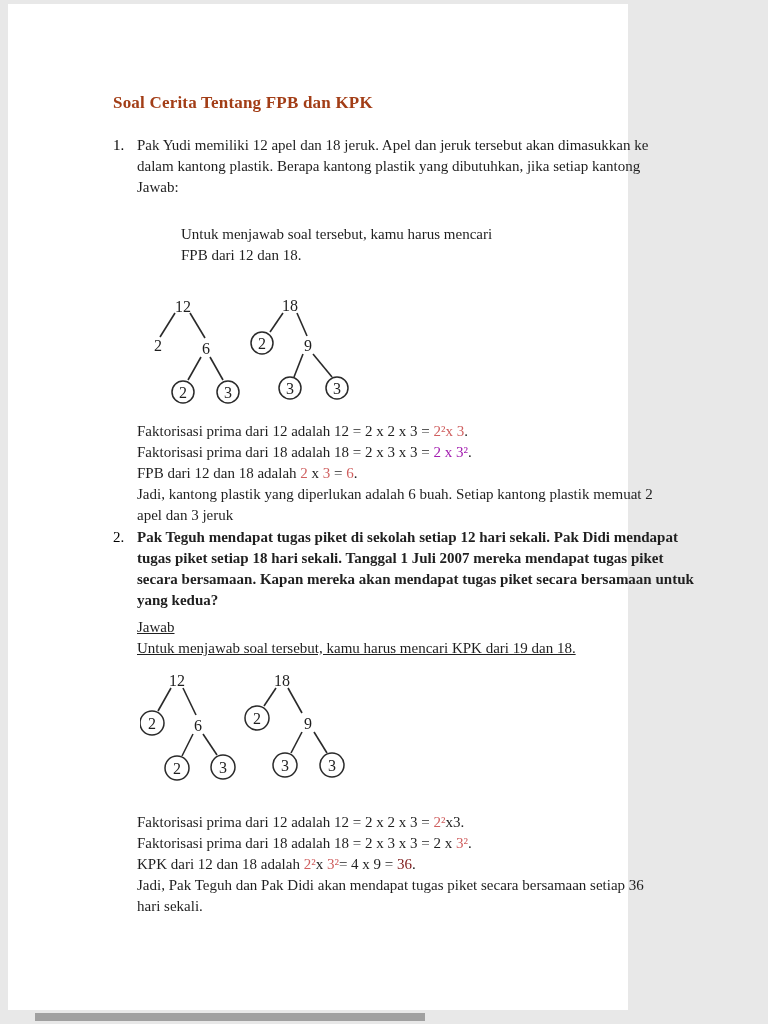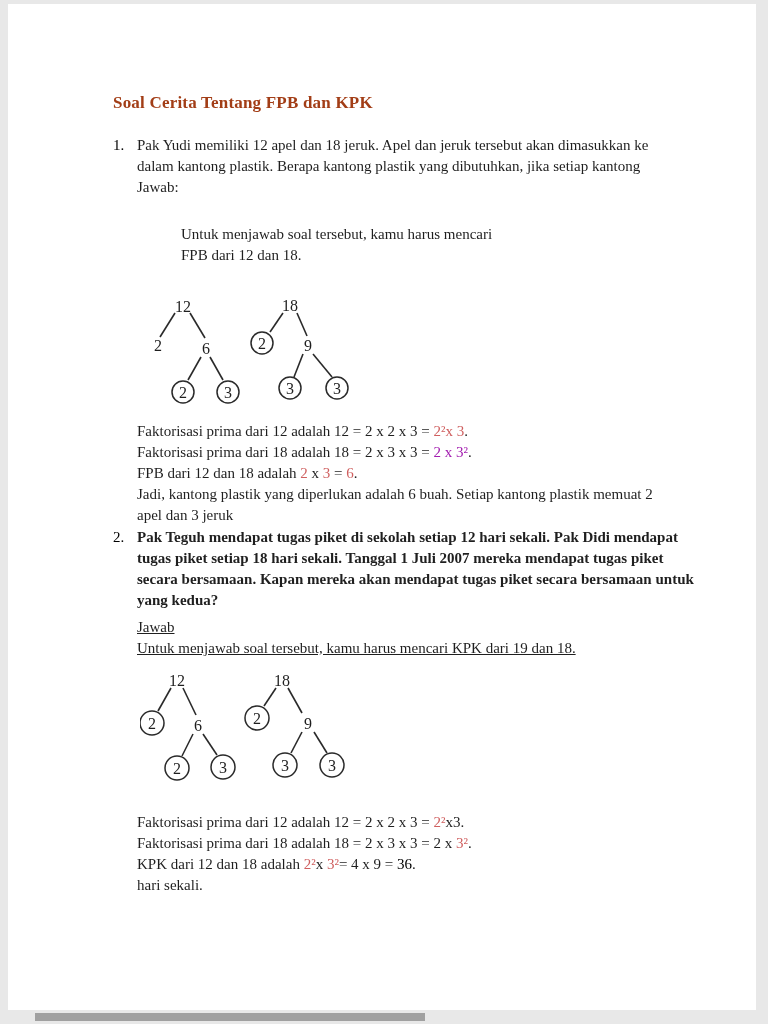--- a/index.html
+++ b/index.html
@@ -2,21 +2,21 @@
 <html><head>
 <meta charset="utf-8">
 <style>
   html,body{margin:0;padding:0;}
   body{
     width:768px;height:1024px;position:relative;overflow:hidden;
     background:#e8e8e8;
     font-family:"Liberation Serif","DejaVu Serif",serif;
   }
   .page{
-    position:absolute;left:8px;top:4px;width:748px;height:1006px;
+    position:absolute;left:8px;top:4px;width:620px;height:1006px;
     background:#ffffff;
   }
   .next-page-peek{
     position:absolute;left:35px;top:1013px;width:390px;height:8px;
     background:#a0a0a0;
   }
   .doc-title{
     position:absolute;left:105px;top:89px;margin:0;
     font-size:17px;font-weight:bold;letter-spacing:.2px;
   }
@@ -118,19 +118,20 @@
       <text x="168" y="53" text-anchor="middle" dy="0.35em" font-size="16" fill="#1f1f1f" font-family="&quot;Liberation Serif&quot;,&quot;DejaVu Serif&quot;,serif">9</text>
       <circle cx="145" cy="95" r="12" fill="none" stroke="#2a2a2a" stroke-width="1.5"></circle>
       <text x="145" y="95" text-anchor="middle" dy="0.35em" font-size="16" fill="#1f1f1f" font-family="&quot;Liberation Serif&quot;,&quot;DejaVu Serif&quot;,serif">3</text>
       <circle cx="192" cy="95" r="12" fill="none" stroke="#2a2a2a" stroke-width="1.5"></circle>
       <text x="192" y="95" text-anchor="middle" dy="0.35em" font-size="16" fill="#1f1f1f" font-family="&quot;Liberation Serif&quot;,&quot;DejaVu Serif&quot;,serif">3</text>
     </svg>
 
   <div class="lines" style="left: 129px; top: 808px; color: rgb(31, 31, 31);">
       <div class="line"><span class="c-body">Faktorisasi prima dari 12 adalah 12 = 2 x 2 x 3 = </span><span class="c-red" style="color: rgb(207, 95, 95);">2²</span><span class="c-body">x3.</span></div>
       <div class="line"><span class="c-body">Faktorisasi prima dari 18 adalah 18 = 2 x 3 x 3 = 2 x </span><span class="c-red" style="color: rgb(207, 95, 95);">3²</span><span class="c-body">.</span></div>
-      <div class="line"><span class="c-body">KPK dari 12 dan 18 adalah </span><span class="c-red" style="color: rgb(207, 95, 95);">2²</span><span class="c-body">x </span><span class="c-red" style="color: rgb(207, 95, 95);">3²</span><span class="c-body">= 4 x 9 = </span><span class="c-red" style="color: #000000;">36</span><span class="c-body">.</span></div>
+      <div class="line"><span class="c-body">KPK dari 12 dan 18 adalah </span><span class="c-red" style="color: rgb(207, 95, 95);">2²</span><span class="c-body">x </span><span class="c-red" style="color: rgb(207, 95, 95);">3²</span><span class="c-body">= 4 x 9 = </span><span class="c-red" style="color: #7f1d1d;">36</span><span class="c-body">.</span></div>
+      <div class="line"><span class="c-body">Jadi, Pak Teguh dan Pak Didi akan mendapat tugas piket secara bersamaan setiap 36</span></div>
       <div class="line"><span class="c-body">hari sekali.</span></div>
     </div>
 
 </div>
 
 <div class="next-page-peek"></div>
 
 </body></html>

